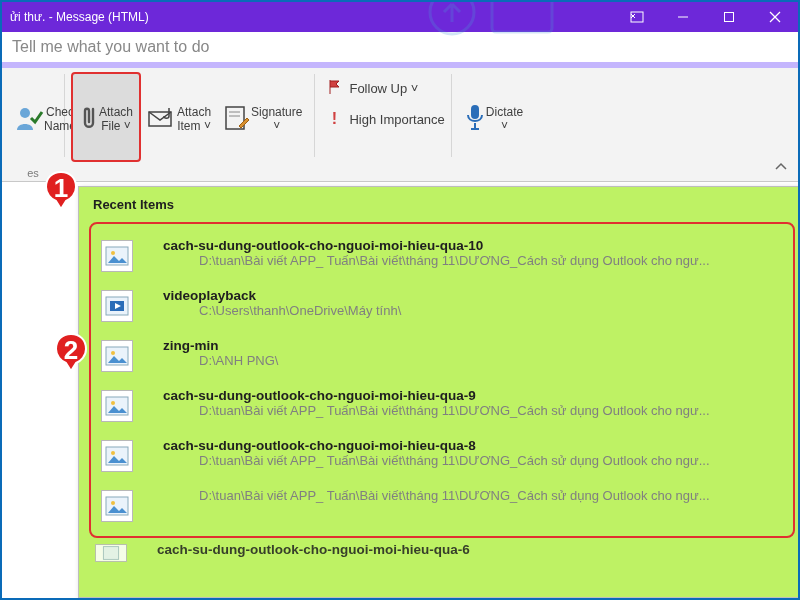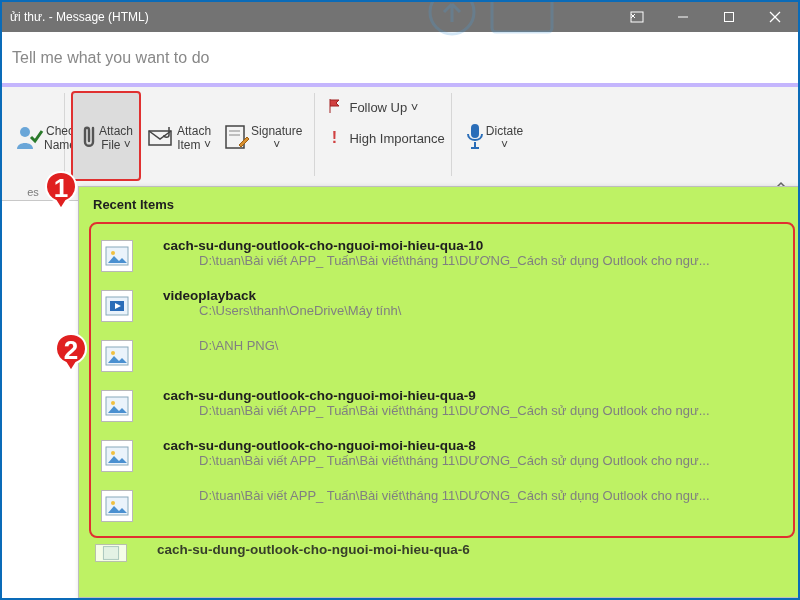--- a/index.html
+++ b/index.html
@@ -1,27 +1,27 @@
 <!DOCTYPE html>
 <html><head>
 <meta charset="utf-8">
 <style>
   * { box-sizing: border-box; margin: 0; padding: 0; font-family: "Segoe UI", Tahoma, sans-serif; }
   body { width: 800px; height: 600px; background: #fff; overflow: hidden; border: 2px solid #0a6bb8; position: relative; }
 
   
-  .titlebar { height: 30px; background: #737373; display: flex; align-items: center; color: #fff; font-size: 12px; padding-left: 8px; position: relative; }
+  .titlebar { height: 30px; background: #6d28d9; display: flex; align-items: center; color: #fff; font-size: 12px; padding-left: 8px; position: relative; }
   .titlebar .title { flex: 0 0 auto; }
   .titlebar .bgicon { position: absolute; left: 420px; top: -10px; opacity: .25; pointer-events: none; }
   .titlebar .wbtns { margin-left: auto; display: flex; height: 100%; }
   .wbtn { width: 46px; display: flex; align-items: center; justify-content: center; color: #fff; font-size: 12px; }
   .wbtn svg { stroke: #fff; fill: none; }
 
   
-  .tellme { height: 55px; display: flex; align-items: center; padding-left: 10px; font-size: 16px; color: #888; border-bottom: 4px solid #c4b5fd; }
+  .tellme { height: 36px; display: flex; align-items: center; padding-left: 10px; font-size: 16px; color: #888; border-bottom: 6px solid #c4b5fd; }
 
   
   .ribbon { height: 114px; display: flex; border-bottom: 1px solid #c8c8c8; background: #f3f3f3; position: relative; }
   .rgroup { display: flex; align-items: flex-start; padding: 4px 6px 2px 6px; position: relative; }
   .rsep { width: 1px; background: #d6d6d6; margin: 6px 0 24px 0; }
   .rbtn { display: flex; align-items: center; justify-content: flex-start; padding: 4px 6px 0 6px; height: 90px; cursor: default; text-align: center; font-size: 12px; color: #404040; line-height: 14px; min-width: 52px; }
   .rbtn .ic { height: 34px; display: flex; align-items: center; justify-content: center; margin-bottom: 2px; }
   .rbtn .lbl { white-space: pre-line; }
   .rbtn.selected { background: #dcdcdc; border: 2px solid #e03030; border-radius: 4px; }
 
@@ -221,20 +221,21 @@
       </div>
       <div class="fitem">
         <div class="thumb">
           <svg width="24" height="20" viewBox="0 0 24 20">
             <rect x="1" y="1" width="22" height="18" fill="#eaf3fb" stroke="#8ab"></rect>
             <circle cx="8" cy="7" r="2" fill="#f0c040"></circle>
             <path d="M3 17 L9 10 L14 15 L17 12 L22 17 Z" fill="#4a90d0"></path>
           </svg>
         </div>
         <div class="meta">
+          <div class="name">zing-min</div>
           <div class="path">D:\ANH PNG\</div>
         </div>
       </div>
       <div class="fitem">
         <div class="thumb">
           <svg width="24" height="20" viewBox="0 0 24 20">
             <rect x="1" y="1" width="22" height="18" fill="#eaf3fb" stroke="#8ab"></rect>
             <circle cx="8" cy="7" r="2" fill="#f0c040"></circle>
             <path d="M3 17 L9 10 L14 15 L17 12 L22 17 Z" fill="#4a90d0"></path>
           </svg>

